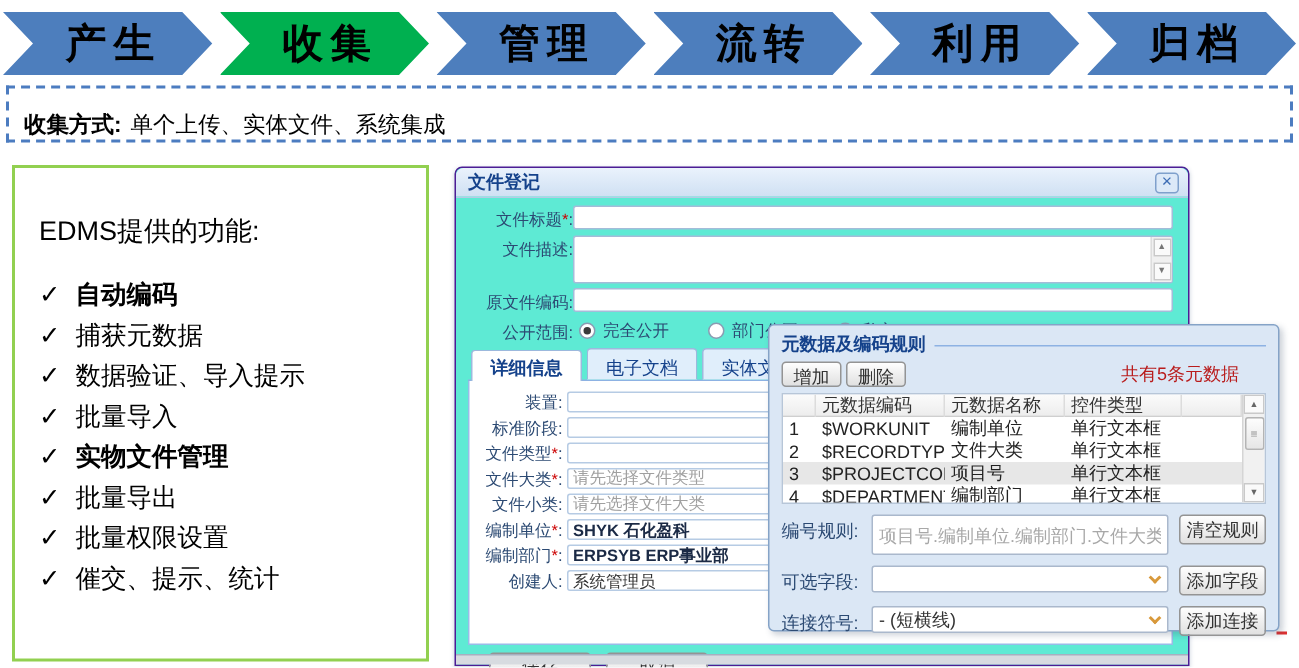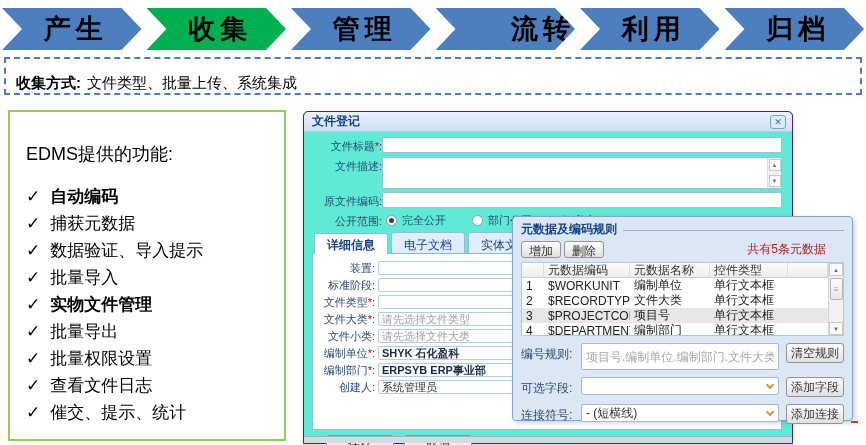--- a/index.html
+++ b/index.html
@@ -116,34 +116,34 @@
 
   <div class="step" style="background: rgb(77, 126, 189);">
         <span class="step-label">产生</span>
       </div>
       <div class="step" style="background: rgb(0, 176, 80);">
         <span class="step-label">收集</span>
       </div>
       <div class="step" style="background: rgb(77, 126, 189);">
         <span class="step-label">管理</span>
       </div>
-      <div class="step" style="background: rgb(77, 126, 189); justify-content: flex-end;">
+      <div class="step" style="background: rgb(77, 126, 189);">
         <span class="step-label">流转</span>
       </div>
       <div class="step" style="background: rgb(77, 126, 189);">
         <span class="step-label">利用</span>
       </div>
       <div class="step" style="background: rgb(77, 126, 189);">
         <span class="step-label">归档</span>
       </div>
     </div>
 
   <div class="banner">
     <span class="banner-label">收集方式:</span>
-    <span class="banner-text">文件类型、批量上传、系统集成</span>
+    <span class="banner-text">单个上传、实体文件、系统集成</span>
   </div>
 
   <div class="features">
     <div class="features-title">EDMS提供的功能:</div>
     <ul id="features-list">
 
     <li>
           <span class="check">✓</span><span class="ftext b">自动编码</span>
         </li>
         <li>
@@ -156,23 +156,20 @@
           <span class="check">✓</span><span class="ftext">批量导入</span>
         </li>
         <li>
           <span class="check">✓</span><span class="ftext b">实物文件管理</span>
         </li>
         <li>
           <span class="check">✓</span><span class="ftext">批量导出</span>
         </li>
         <li>
           <span class="check">✓</span><span class="ftext">批量权限设置</span>
-        </li>
-        <li>
-          <span class="check">✓</span><span class="ftext">查看文件日志</span>
         </li>
         <li>
           <span class="check">✓</span><span class="ftext">催交、提示、统计</span>
         </li>
       </ul>
   </div>
 
   <div class="window">
     <div class="titlebar">
       <span class="titlebar-text">文件登记</span>

